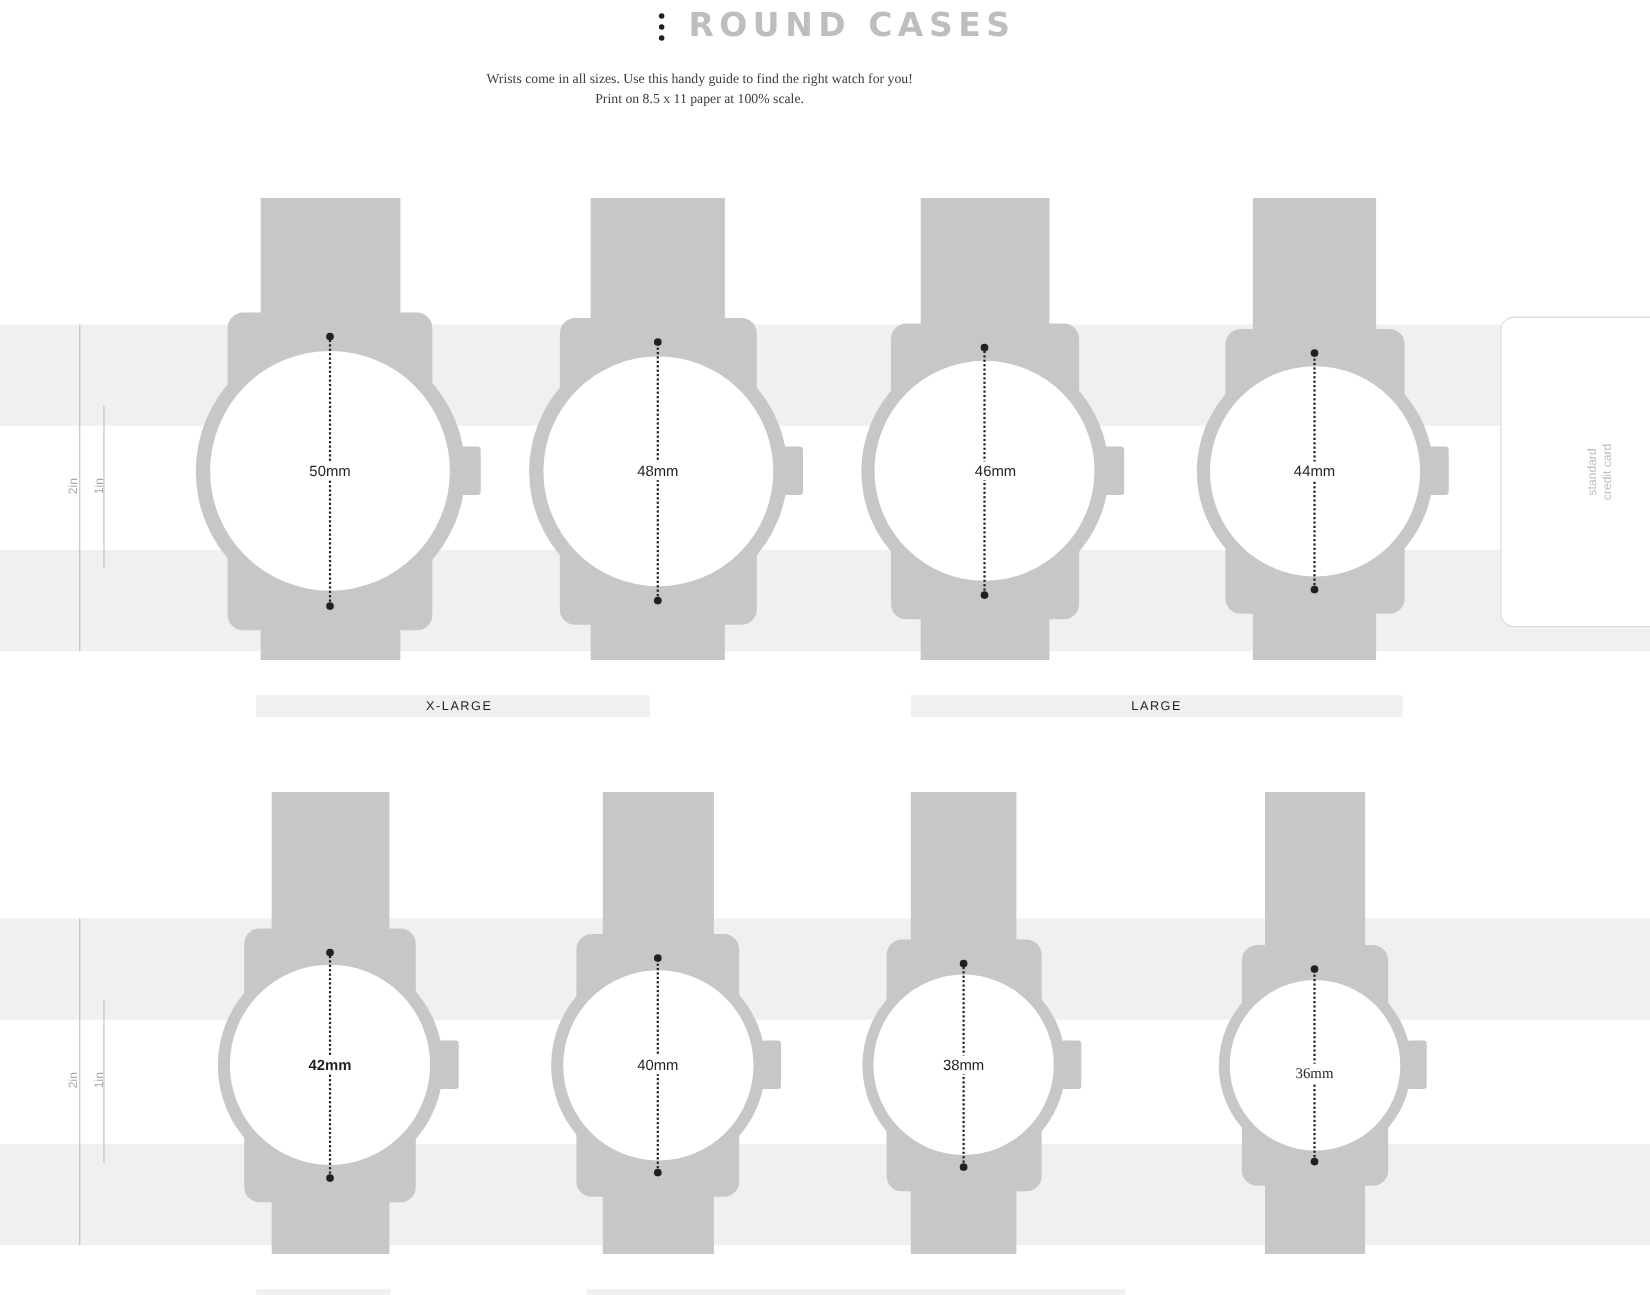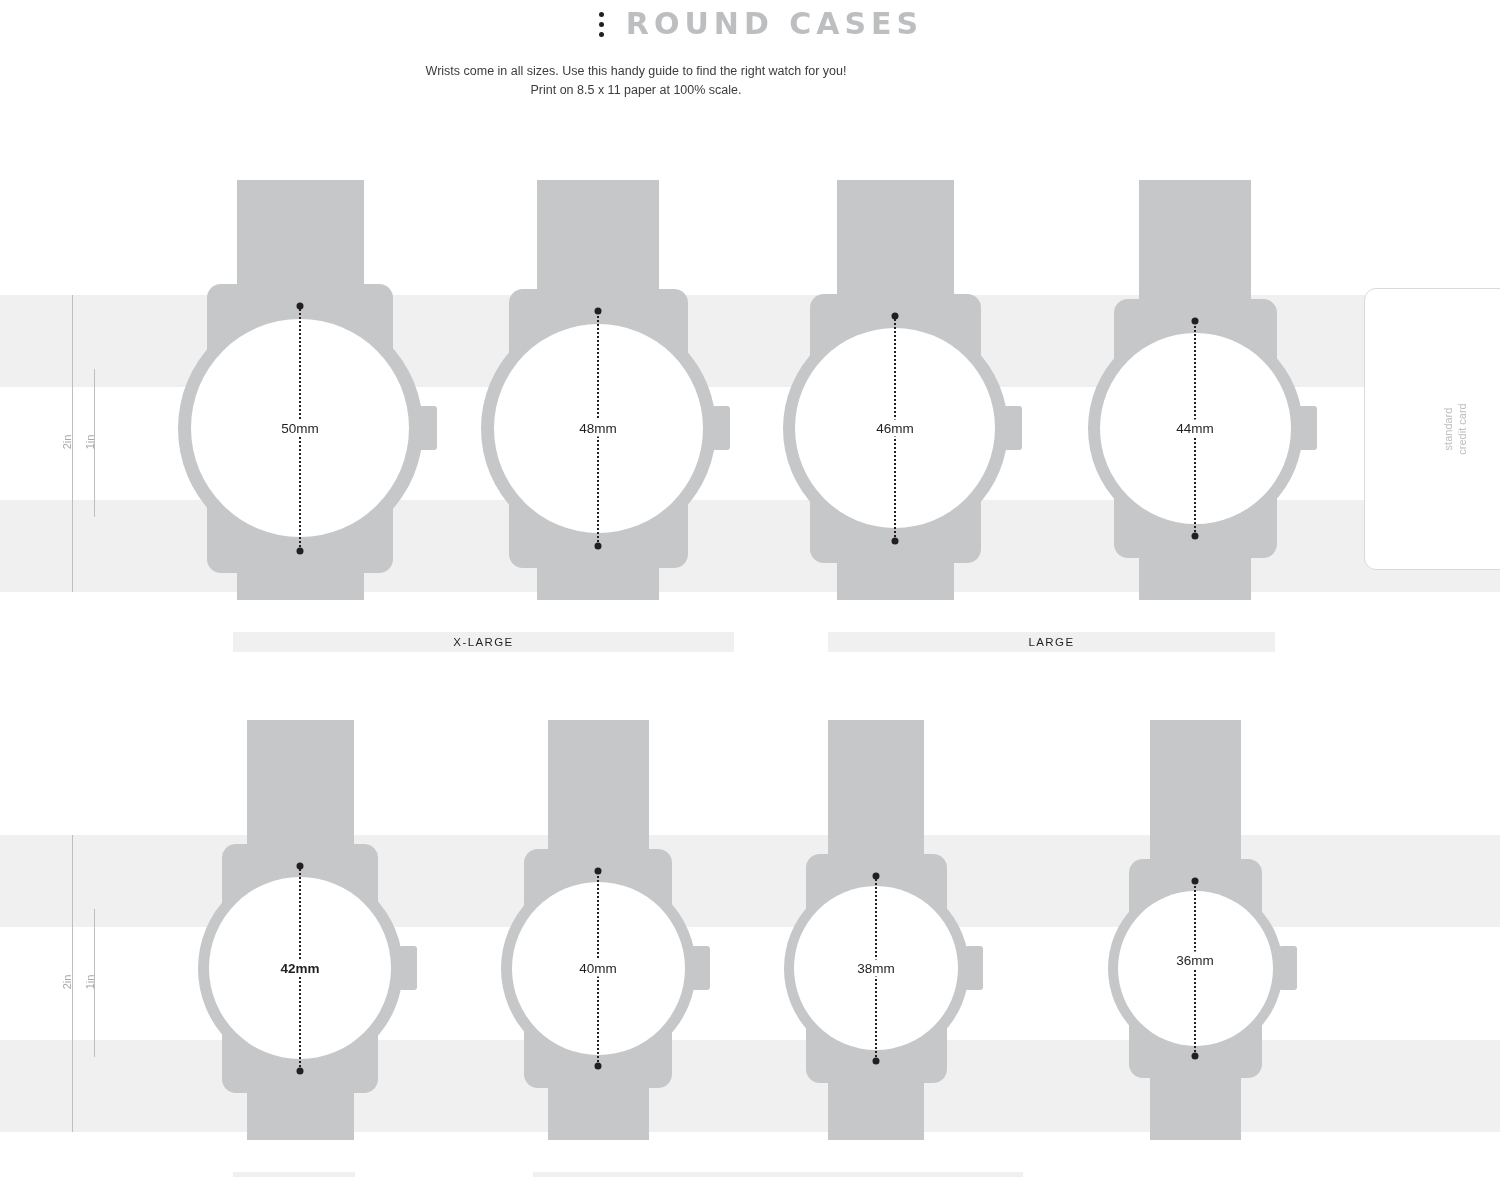--- a/index.html
+++ b/index.html
@@ -59,20 +59,21 @@
     color: #bcbec0;
     white-space: nowrap;
   }
   .subtitle {
     position: absolute;
     top: 62px; left: 0; width: 1272px;
     text-align: center;
     font-size: 12.5px;
     line-height: 19px;
     color: #3c3c3b;
+    font-family: Liberation Serif, serif;
   }
   .subtitle div { white-space: nowrap; }
 
   
   .section { position: absolute; left: 0; width: 1500px; }
   #section-1 { top: 180px; height: 480px; }
   #section-2 { top: 720px; height: 480px; }
 
   
   .band {
@@ -260,38 +261,38 @@
         <div class="strap-top" style="left:71.5px; top:0px; width:117px; height:163.5px;"></div>
         <div class="lug" style="left:44.5px; top:113.5px; width:171px; height:138.5px;border-radius:14px 14px 0 0;"></div>
         <div class="lug" style="left:44.5px; top:244px; width:171px; height:138.5px;border-radius:0 0 14px 14px;"></div>
         <div class="strap-bottom" style="left:71.5px; top:238px; width:117px; height:182px;"></div>
         <div class="crown" style="left:238.5px; top:226px; width:18px; height:44px;"></div>
         <div class="case-ring" style="left:17.5px; top:135.5px; width:225px; height:225px;"></div>
         <div class="case-face" style="left:30px; top:148px; width:200px; height:200px;"></div>
         <div class="dim-line" style="left:130px; top:135.5px; height:225px;"></div>
         <div class="dim-dot" style="left:130px; top:135.5px;"></div>
         <div class="dim-dot" style="left:130px; top:360.5px;"></div>
-        <div class="dim-label" style="left:130px; top:248px;">46mm</div>
+        <div class="dim-label" style="left:140px; top:248px;">46mm</div>
       </div>
       <div class="watch" style="left: 1065px;">
         <div class="strap-top" style="left:74px; top:0px; width:112px; height:168.5px;"></div>
         <div class="lug" style="left:48.5px; top:118.5px; width:163px; height:133.5px;border-radius:14px 14px 0 0;"></div>
         <div class="lug" style="left:48.5px; top:244px; width:163px; height:133.5px;border-radius:0 0 14px 14px;"></div>
         <div class="strap-bottom" style="left:74px; top:238px; width:112px; height:182px;"></div>
         <div class="crown" style="left:233.5px; top:226px; width:18px; height:44px;"></div>
         <div class="case-ring" style="left:22.5px; top:140.5px; width:215px; height:215px;"></div>
         <div class="case-face" style="left:34.5px; top:152.5px; width:191px; height:191px;"></div>
         <div class="dim-line" style="left:130px; top:140.5px; height:215px;"></div>
         <div class="dim-dot" style="left:130px; top:140.5px;"></div>
         <div class="dim-dot" style="left:130px; top:355.5px;"></div>
         <div class="dim-label" style="left:130px; top:248px;">44mm</div>
       </div>
     </div>
   <div class="cat-host" id="cats-1">
-      <div class="cat-bar" style="left: 233px; width: 501px; top: 452px;">
+      <div class="cat-bar" style="left: 233px; width: 347px; top: 452px; padding-left: 11px;">
         <span>X-LARGE</span>
       </div>
       <div class="cat-bar" style="left: 828px; width: 447px; top: 452px;">
         <span>LARGE</span>
       </div>
     </div>
 </div>
 
 <div class="section" id="section-2">
   <div class="band top"></div>
@@ -348,21 +349,21 @@
         <div class="strap-top" style="left:84.5px; top:0px; width:91px; height:188.5px;"></div>
         <div class="lug" style="left:63.5px; top:138.5px; width:133px; height:113.5px;border-radius:14px 14px 0 0;"></div>
         <div class="lug" style="left:63.5px; top:244px; width:133px; height:113.5px;border-radius:0 0 14px 14px;"></div>
         <div class="strap-bottom" style="left:84.5px; top:238px; width:91px; height:182px;"></div>
         <div class="crown" style="left:213.5px; top:226px; width:18px; height:44px;"></div>
         <div class="case-ring" style="left:42.5px; top:160.5px; width:175px; height:175px;"></div>
         <div class="case-face" style="left:52.5px; top:170.5px; width:155px; height:155px;"></div>
         <div class="dim-line" style="left:130px; top:160.5px; height:175px;"></div>
         <div class="dim-dot" style="left:130px; top:160.5px;"></div>
         <div class="dim-dot" style="left:130px; top:335.5px;"></div>
-        <div class="dim-label" style="left:130px; top:240px;">36mm</div>
+        <div class="dim-label" style="left:130px; top:256px;font-family:Liberation Serif, serif;">36mm</div>
       </div>
     </div>
   <div class="cat-host" id="cats-2">
       <div class="cat-bar" style="left: 233px; width: 122px; top: 452px;">
         <span>LARGE</span>
       </div>
       <div class="cat-bar" style="left: 533px; width: 490px; top: 452px;">
         <span>MEDIUM</span>
       </div>
     </div>

